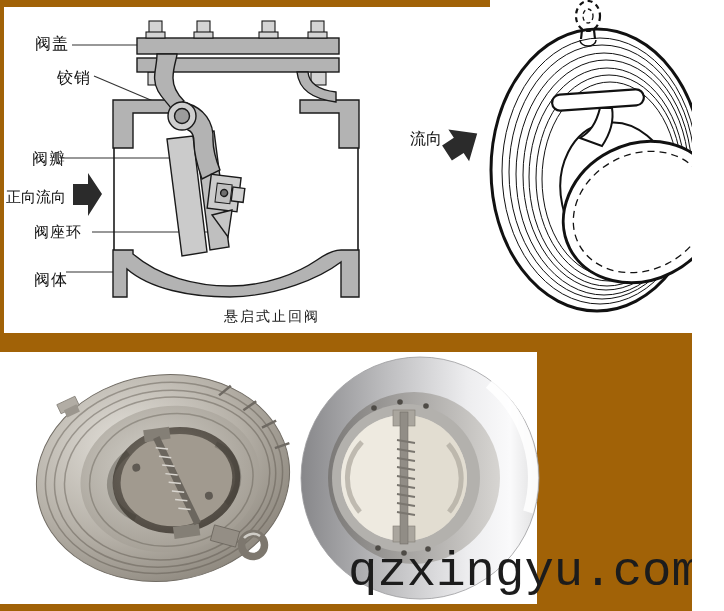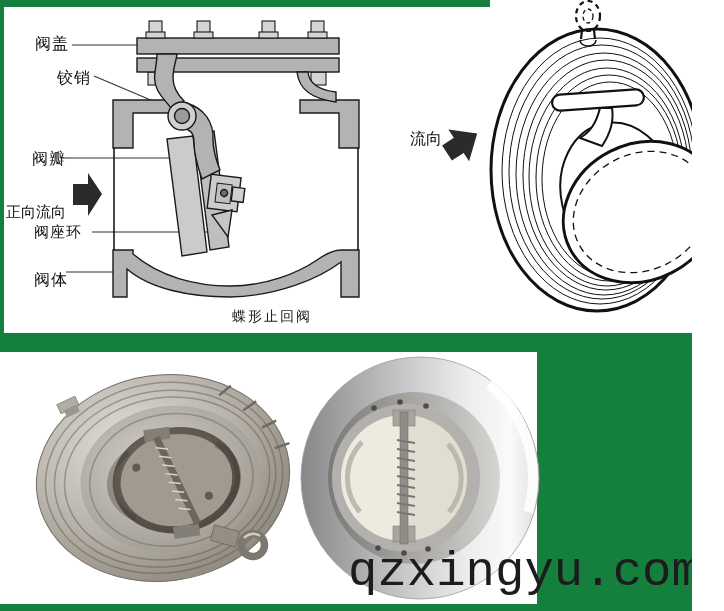--- a/index.html
+++ b/index.html
@@ -1,17 +1,17 @@
 <!DOCTYPE html>
 <html><head>
 <meta charset="utf-8">
 <style>
   html,body{margin:0;padding:0;}
   body{font-family:"Liberation Sans","DejaVu Sans",sans-serif;}
-  .page{position:relative;width:692px;height:611px;background:#15803d;overflow:hidden;}
+  .page{position:relative;width:692px;height:611px;background:#a16207;overflow:hidden;}
   .panel{position:absolute;background:#ffffff;}
   #top-white-left{left:4px;top:7px;width:486px;height:326px;}
   #top-white-right{left:490px;top:0;width:234px;height:333px;}
   #bottom-white{left:0;top:352px;width:537px;height:252px;}
   svg{position:absolute;display:block;}
   #top-svg{left:0;top:0;}
   #bottom-svg{left:0;top:352px;}
   .dlabel{position:absolute;font-size:16px;color:#111;white-space:nowrap;letter-spacing:1px;}
   .caption{position:absolute;font-size:14px;color:#222;text-align:center;letter-spacing:2px;white-space:nowrap;}
   #caption-swing{left:212px;top:308px;width:120px;}
@@ -115,26 +115,26 @@
 
       <g transform="translate(447,153) rotate(-33)">
         <polygon points="0,-9 14,-9 14,-19 36,0 14,19 14,9 0,9" fill="#2b2b2b" stroke="none"></polygon>
       </g>
     </g>
   </svg>
 
   <div class="dlabel" style="left:35px;top:34px">阀盖</div>
   <div class="dlabel" style="left:57px;top:68px">铰销</div>
   <div class="dlabel" style="left:32px;top:149px">阀瓣</div>
-  <div class="dlabel" style="left:6px;top:203px;font-size:15px;letter-spacing:0">正向流向</div>
+  <div class="dlabel" style="left:6px;top:188px;font-size:15px;letter-spacing:0">正向流向</div>
   <div class="dlabel" style="left:34px;top:223px;font-size:15px">阀座环</div>
   <div class="dlabel" style="left:34px;top:270px">阀体</div>
   <div class="dlabel" style="left:410px;top:129px;font-size:16px;letter-spacing:0">流向</div>
 
-  <div class="caption" id="caption-swing">蝶形止回阀</div>
+  <div class="caption" id="caption-swing">悬启式止回阀</div>
 
   <svg id="bottom-svg" width="724" height="259" viewBox="0 0 724 259">
     <defs>
       <radialGradient id="mgrad1" cx="38%" cy="32%" r="80%">
         <stop offset="0%" stop-color="#e3e0da"></stop>
           <stop offset="55%" stop-color="#b6b1a8"></stop>
           <stop offset="100%" stop-color="#837d73"></stop>
       </radialGradient>
       <radialGradient id="mgrad2" cx="42%" cy="38%" r="75%">
         <stop offset="0%" stop-color="#d2cfc8"></stop>

